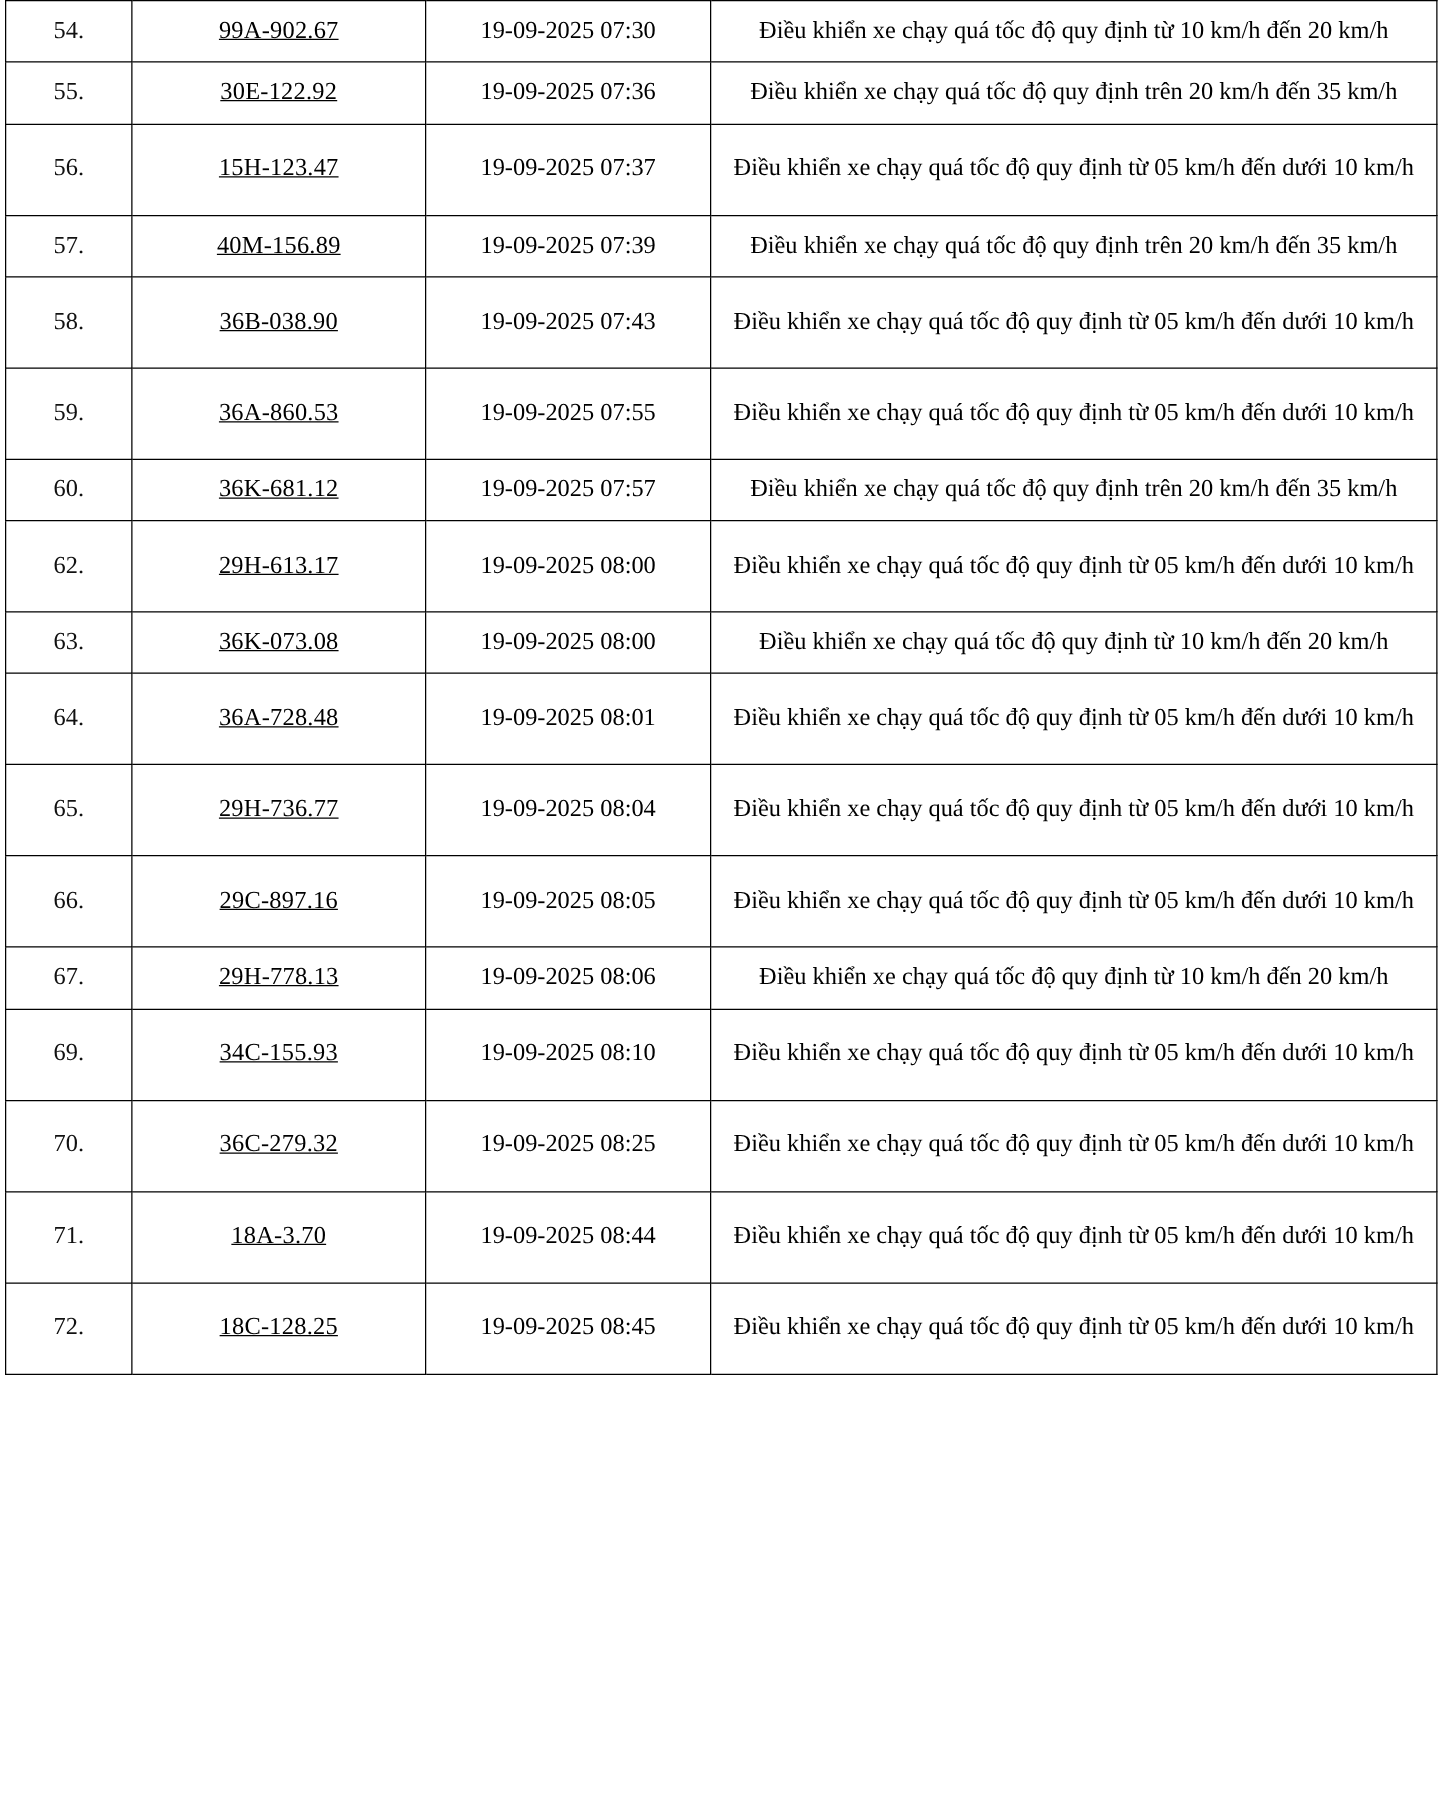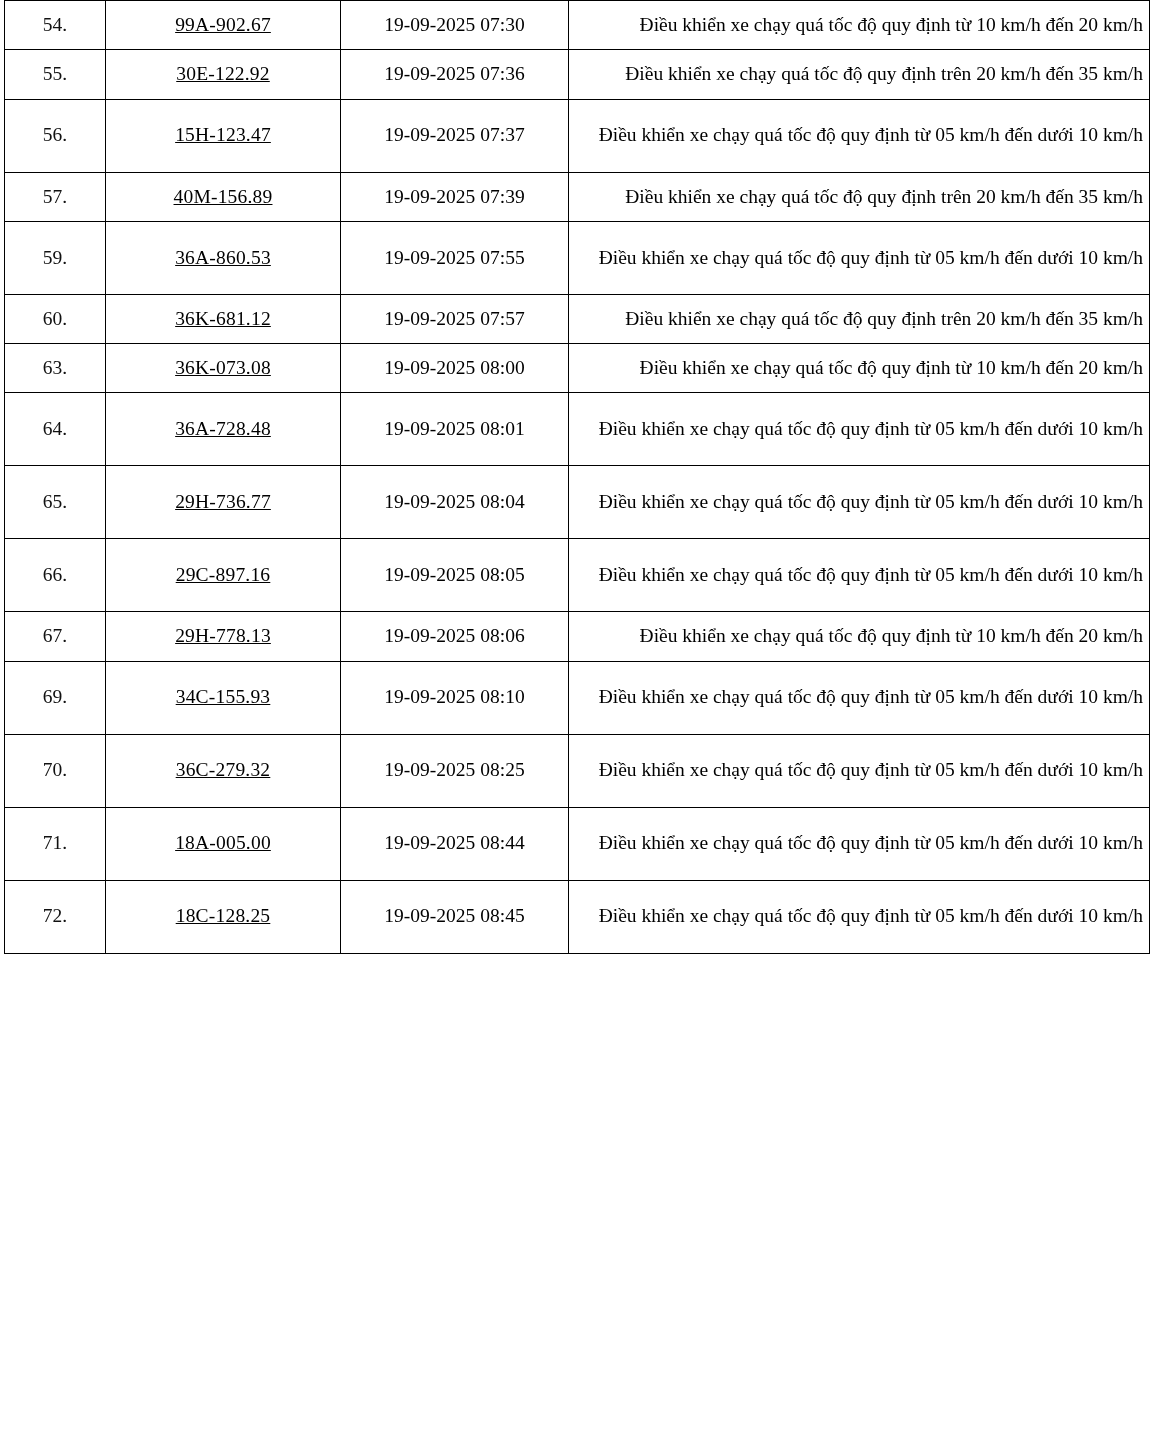--- a/index.html
+++ b/index.html
@@ -42,21 +42,21 @@
     text-align: center;
     letter-spacing: 0.2px;
     text-decoration: underline;
   }
   td.c-time {
     width: 215px;
     text-align: center;
     margin-top: 48px;
   }
   td.c-desc {
-    text-align: right;
+    text-align: center;
     padding-left: 10px;
     padding-right: 10px;
   }
   tr.tall td {
     height: 52px;
   }
 </style>
 </head>
 <body>
 
@@ -85,36 +85,48 @@
         <td class="c-desc">Điều khiển xe chạy quá tốc độ quy định từ 05 km/h đến dưới 10 km/h</td>
       </tr>
 
       <tr>
         <td class="c-index">57.</td>
         <td class="c-plate">40M-156.89</td>
         <td class="c-time">19-09-2025 07:39</td>
         <td class="c-desc">Điều khiển xe chạy quá tốc độ quy định trên 20 km/h đến 35 km/h</td>
       </tr>
 
+      <tr class="tall">
+        <td class="c-index">58.</td>
+        <td class="c-plate">36B-038.90</td>
+        <td class="c-time">19-09-2025 07:43</td>
+        <td class="c-desc">Điều khiển xe chạy quá tốc độ quy định từ 05 km/h đến dưới 10 km/h</td>
+      </tr>
 
       <tr class="tall">
         <td class="c-index">59.</td>
         <td class="c-plate">36A-860.53</td>
         <td class="c-time">19-09-2025 07:55</td>
         <td class="c-desc">Điều khiển xe chạy quá tốc độ quy định từ 05 km/h đến dưới 10 km/h</td>
       </tr>
 
       <tr>
         <td class="c-index">60.</td>
         <td class="c-plate">36K-681.12</td>
         <td class="c-time">19-09-2025 07:57</td>
         <td class="c-desc">Điều khiển xe chạy quá tốc độ quy định trên 20 km/h đến 35 km/h</td>
       </tr>
 
 
+      <tr class="tall">
+        <td class="c-index">62.</td>
+        <td class="c-plate">29H-613.17</td>
+        <td class="c-time">19-09-2025 08:00</td>
+        <td class="c-desc">Điều khiển xe chạy quá tốc độ quy định từ 05 km/h đến dưới 10 km/h</td>
+      </tr>
 
       <tr>
         <td class="c-index">63.</td>
         <td class="c-plate">36K-073.08</td>
         <td class="c-time">19-09-2025 08:00</td>
         <td class="c-desc">Điều khiển xe chạy quá tốc độ quy định từ 10 km/h đến 20 km/h</td>
       </tr>
 
       <tr class="tall">
         <td class="c-index">64.</td>
@@ -154,21 +166,21 @@
 
       <tr class="tall">
         <td class="c-index">70.</td>
         <td class="c-plate">36C-279.32</td>
         <td class="c-time">19-09-2025 08:25</td>
         <td class="c-desc">Điều khiển xe chạy quá tốc độ quy định từ 05 km/h đến dưới 10 km/h</td>
       </tr>
 
       <tr class="tall">
         <td class="c-index">71.</td>
-        <td class="c-plate">18A-005.00</td>
+        <td class="c-plate">18A-3.70</td>
         <td class="c-time">19-09-2025 08:44</td>
         <td class="c-desc">Điều khiển xe chạy quá tốc độ quy định từ 05 km/h đến dưới 10 km/h</td>
       </tr>
 
       <tr class="tall">
         <td class="c-index">72.</td>
         <td class="c-plate">18C-128.25</td>
         <td class="c-time">19-09-2025 08:45</td>
         <td class="c-desc">Điều khiển xe chạy quá tốc độ quy định từ 05 km/h đến dưới 10 km/h</td>
       </tr>

